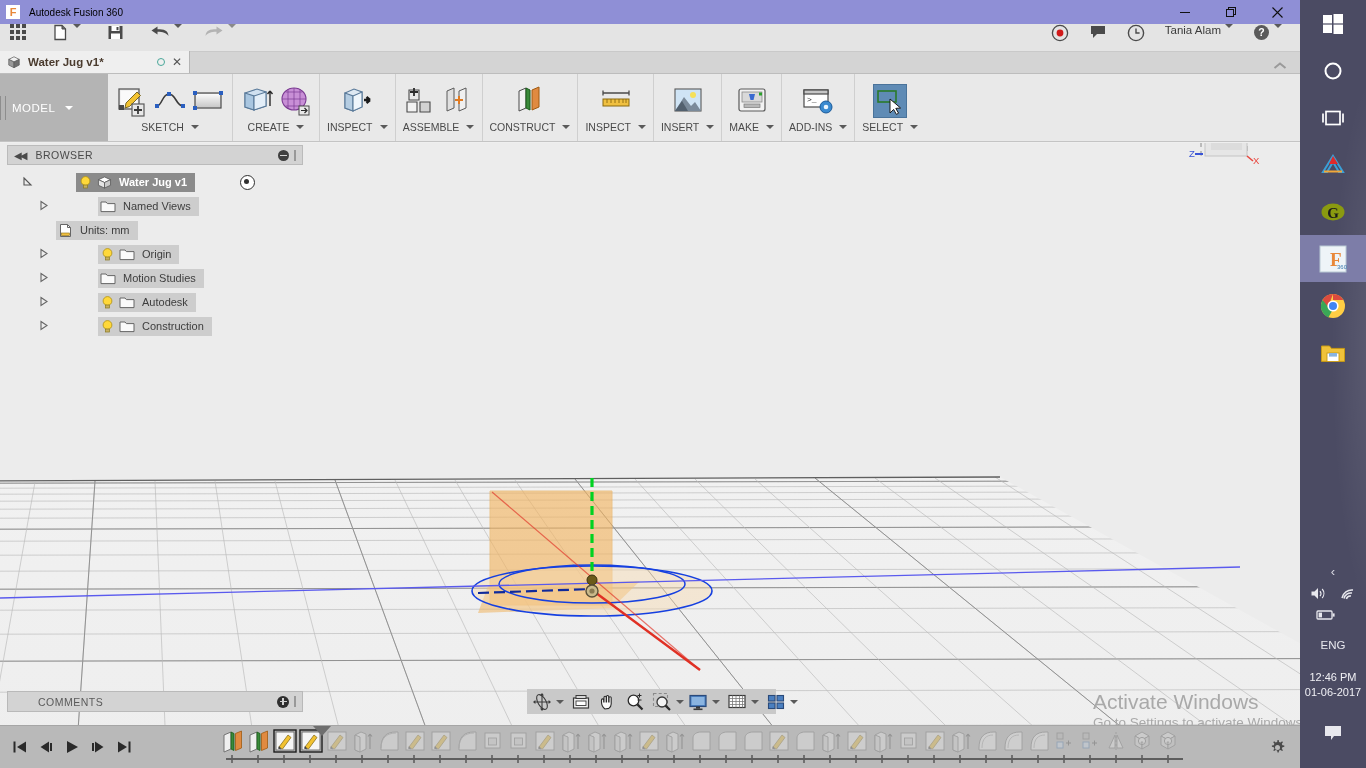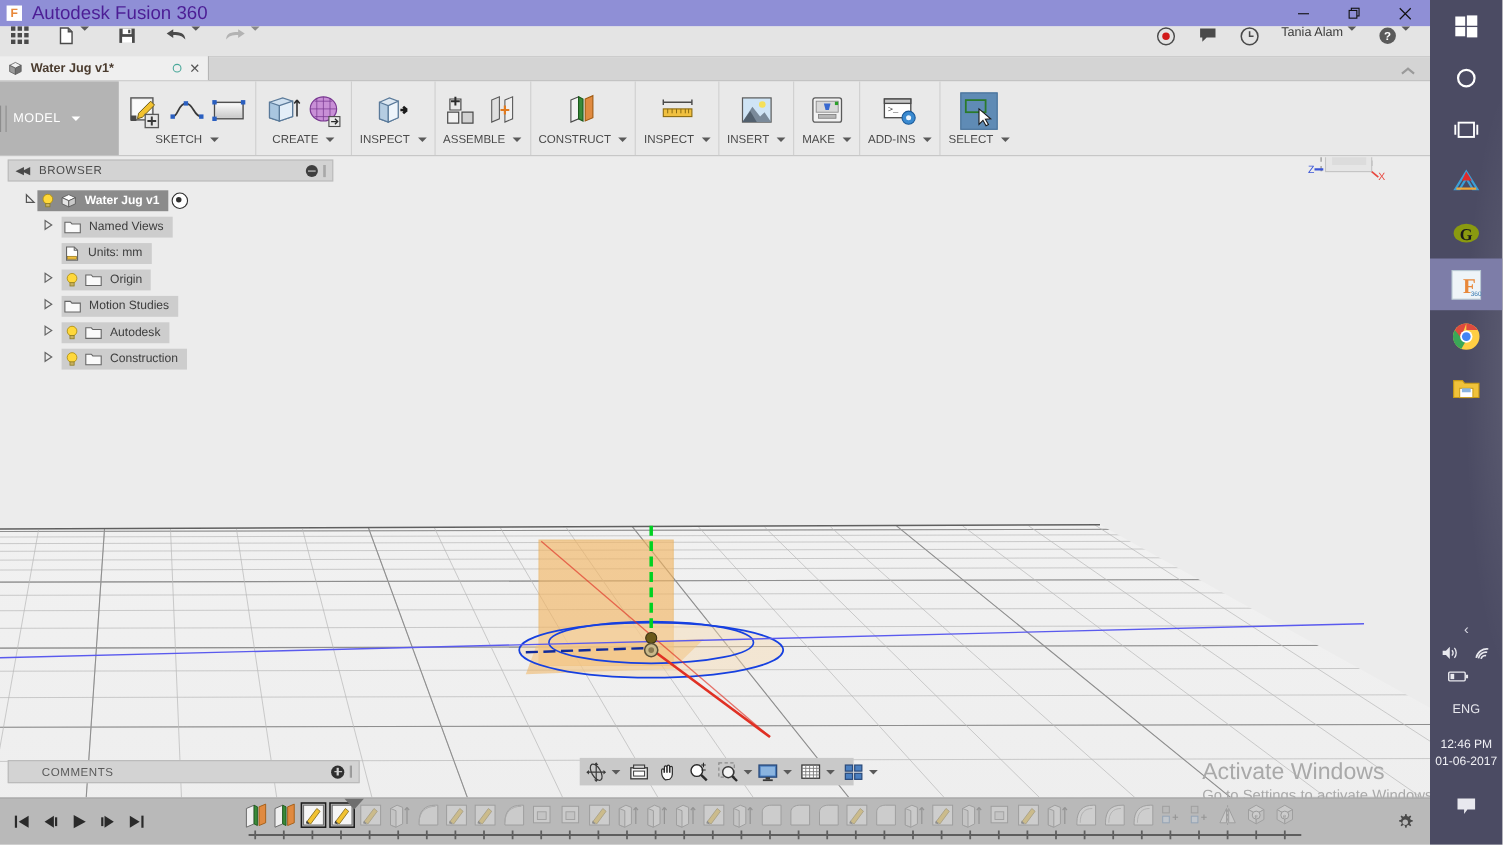--- a/index.html
+++ b/index.html
@@ -13,21 +13,21 @@
   
   .titlebar {
     position:absolute; left:0; top:0; width:1300px; height:24px;
     background:#8f8fd6; display:flex; align-items:center;
   }
   .tb-logo {
     width:14px;height:14px;margin-left:6px;background:#fff;
     display:flex;align-items:center;justify-content:center;
     font-size:11px;font-weight:bold;color:#e8883a;line-height:1;
   }
-  .tb-title { margin-left:9px; font-size:17px; color:#4c1d95; }
+  .tb-title { margin-left:9px; font-size:10px; color:#000000; }
   .tb-ctrls { margin-left:auto; display:flex; height:24px; }
   .tb-btn {
     width:46px;height:24px;display:flex;align-items:center;justify-content:center;
     color:#111; font-size:13px; line-height:1;
   }
   .tb-btn svg { display:block; }
 
   
   .qat {
     position:absolute; left:0; top:24px; width:1300px; height:28px;
@@ -86,21 +86,21 @@
     background:#d3d3d3; border:1px solid #bbb; display:flex; align-items:center; padding:0 6px;
   }
   .bh-arrows { color:#4a4a4a; font-size:10px; letter-spacing:-2px; }
   .bh-title { font-size:10.5px; color:#4a4a4a; margin-left:10px; letter-spacing:.5px; }
   .bh-right { margin-left:auto; display:flex; align-items:center; gap:5px; }
   .minus-circ { width:11px;height:11px;border-radius:50%;background:#3f3f3f;position:relative; }
   .minus-circ::after{content:"";position:absolute;left:2px;top:5px;width:7px;height:1.5px;background:#d3d3d3;}
   .bh-grip { width:2px;height:11px;border-left:1px solid #999;border-right:1px solid #999; }
 
   .tree { position:absolute; left:7px; top:172px; width:296px; }
-  .trow { display:flex; align-items:center; height:20px; margin-bottom:4px; }
+  .trow { display:flex; align-items:center; height:20px; margin-bottom:4px;gap:42px; }
   .tarrow { width:14px; text-align:center; color:#6d6d6d; font-size:10px; }
   .tarrow.open { color:#5a5a5a; }
   .tpill { display:flex; align-items:center; height:19px; background:#cdcdcd; padding:0 8px 0 2px; gap:4px; }
   .tpill.active { background:#8b8b8b; }
   .tpill.active .tlabel { color:#fff; font-weight:bold; }
   .tlabel { font-size:11px; color:#3d3d3d; padding-left:3px; }
   .bulb { width:15px; height:15px; }
   .folder { width:16px; height:14px; }
   .eyeball { width:15px;height:15px; border:1.6px solid #2f2f2f; border-radius:50%; position:relative; background:#fff; margin-left:3px;}
   .eyeball::after{content:"";position:absolute;left:3.4px;top:3.4px;width:5px;height:5px;border-radius:50%;background:#2f2f2f;}
@@ -116,21 +116,21 @@
   .navbar {
     position:absolute; left:527px; top:689px; width:249px; height:25px;
     background:#c9c9c9; display:flex; align-items:center; gap:0px; padding:0 3px;
   }
   .nav-sep { width:7px; }
   .nitem { display:flex; align-items:center; height:25px; padding:0 2px; }
   .nicon { width:20px; height:20px; display:block; }
 
   
   .comments {
-    position:absolute; left:7px; top:691px; width:320px; height:21px;
+    position:absolute; left:7px; top:691px; width:296px; height:21px;
     background:#d3d3d3; border:1px solid #b9b9b9; display:flex; align-items:center; padding:0 6px;
   }
   .cm-title { font-size:10.5px; color:#5a5a5a; margin-left:24px; letter-spacing:.5px; }
   .cm-right { margin-left:auto; display:flex; align-items:center; gap:5px; }
   .plus-circ { width:12px;height:12px;border-radius:50%;background:#2f2f2f;position:relative;}
   .plus-circ::before{content:"";position:absolute;left:2.5px;top:5.2px;width:7px;height:1.6px;background:#d3d3d3;}
   .plus-circ::after{content:"";position:absolute;left:5.2px;top:2.5px;width:1.6px;height:7px;background:#d3d3d3;}
 
   
   .wm { position:absolute; right:60px; bottom:38px; text-align:left; pointer-events:none; }

